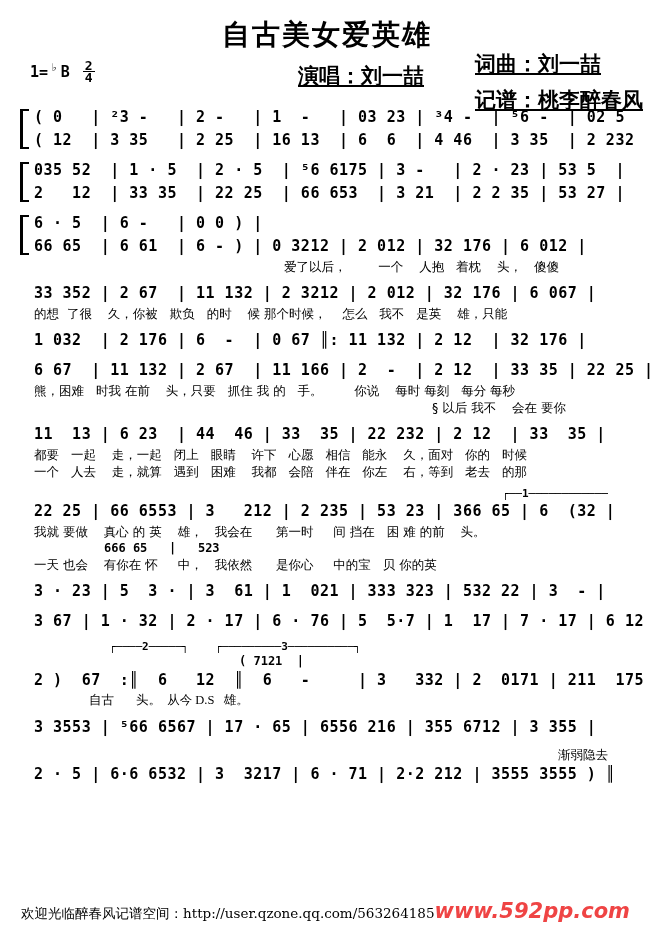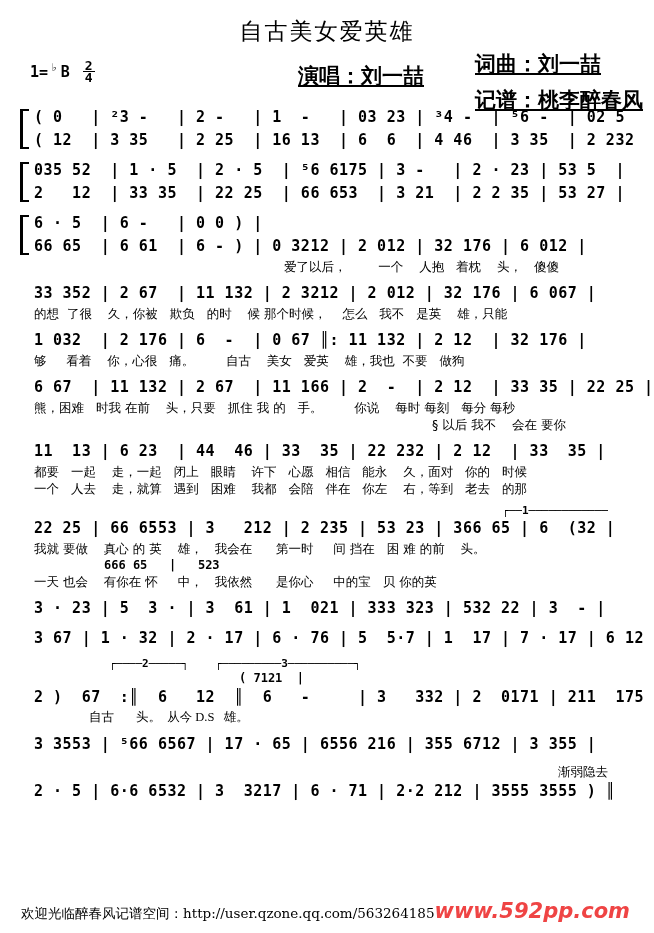--- a/index.html
+++ b/index.html
@@ -9,22 +9,22 @@
     background:#ffffff;
     color:#000;
     overflow:hidden;
     font-family:"DejaVu Sans",sans-serif;
   }
   
   .header{position:relative;height:102px;}
   .title{
     text-align:center;
     padding-top:16px;
-    font-size:23px;
-    font-weight:400;
+    font-size:28px;
+    font-weight:700;
     letter-spacing:2px;
     font-family:"DejaVu Sans",sans-serif;
   }
   .keysig{
     position:absolute;left:30px;top:60px;
     font-weight:700;font-size:15px;
     display:flex;align-items:center;gap:3px;
     font-family:"DejaVu Sans Mono",monospace;
   }
   .keysig .flat{font-size:11px;vertical-align:super;position:relative;top:-4px;}
@@ -122,21 +122,20 @@
           <div class="notes">66 65  | 6 61  | 6 - ) | 0 3212 | 2 012 | 32 176 | 6 012 |</div>
         </div>
         <div class="lyrics" style="padding-left: 250px;">爱了以后，        一个    人抱   着枕    头，   傻傻</div>
       </div>
       <div class="line">
         <div class="notes">33 352 | 2 67  | 11 132 | 2 3212 | 2 012 | 32 176 | 6 067 |</div>
         <div class="lyrics">的想  了很    久，你被   欺负   的时    候 那个时候，    怎么   我不   是英    雄，只能</div>
       </div>
       <div class="line">
         <div class="notes">1 032  | 2 176 | 6  -  | 0 67 ║: 11 132 | 2 12  | 32 176 |</div>
-        <div class="lyrics">够     看着    你，心很   痛。        自古    美女   爱英    雄，我也  不要   做狗</div>
       </div>
       <div class="line">
         <div class="notes">6 67  | 11 132 | 2 67  | 11 166 | 2  -  | 2 12  | 33 35 | 22 25 |</div>
         <div class="lyrics">熊，困难   时我 在前    头，只要   抓住 我 的   手。        你说    每时 每刻   每分 每秒</div>
         <div class="lyrics" style="padding-left: 398px;">§ 以后 我不    会在 要你</div>
       </div>
       <div class="line">
         <div class="notes">11  13 | 6 23  | 44  46 | 33  35 | 22 232 | 2 12  | 33  35 |</div>
         <div class="lyrics">都要   一起    走，一起   闭上   眼睛    许下   心愿   相信   能永    久，面对   你的   时候</div>
         <div class="lyrics">一个   人去    走，就算   遇到   困难    我都   会陪   伴在   你左    右，等到   老去   的那</div>

